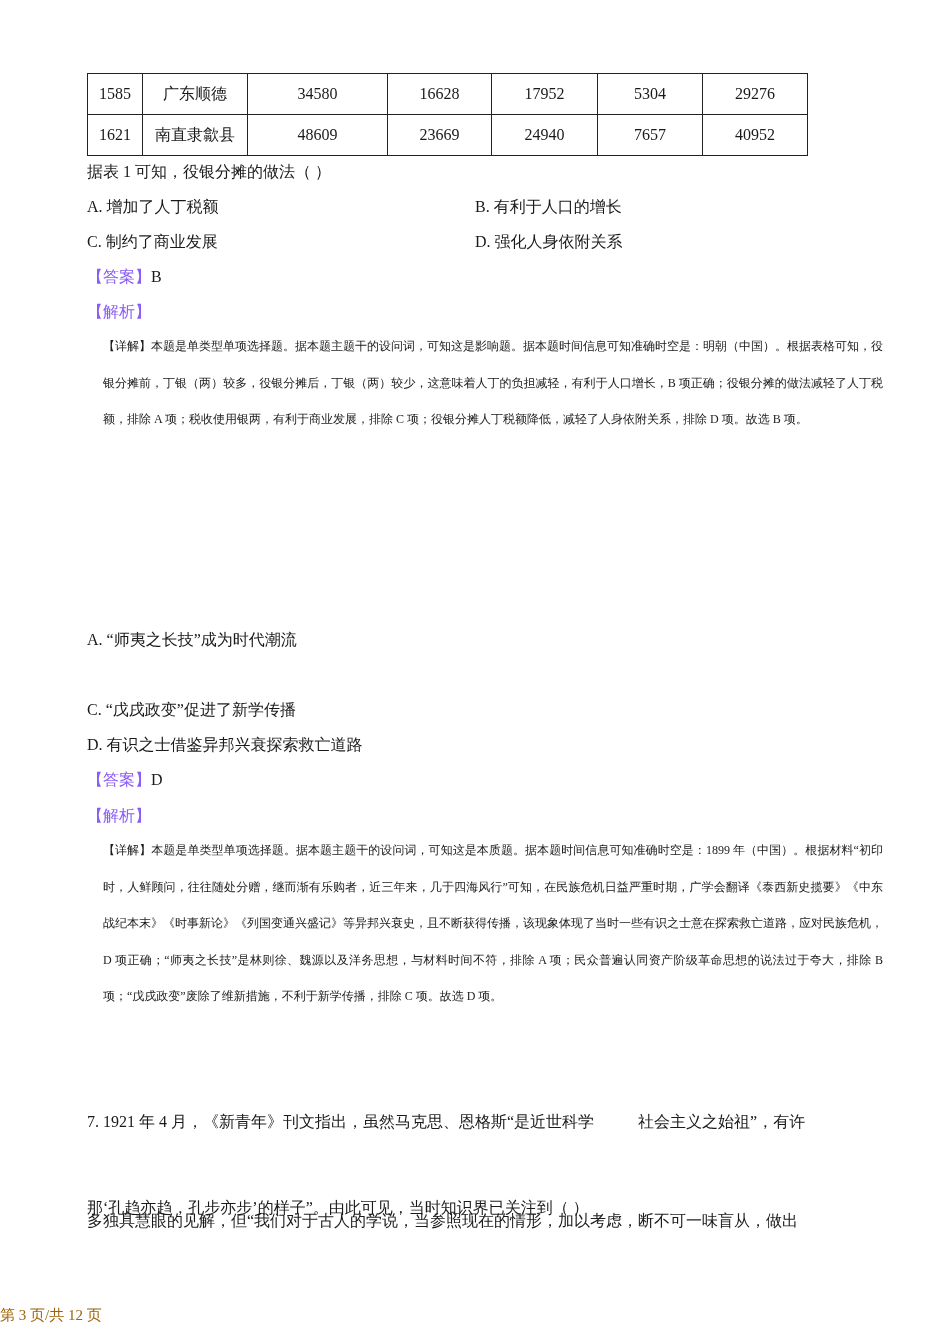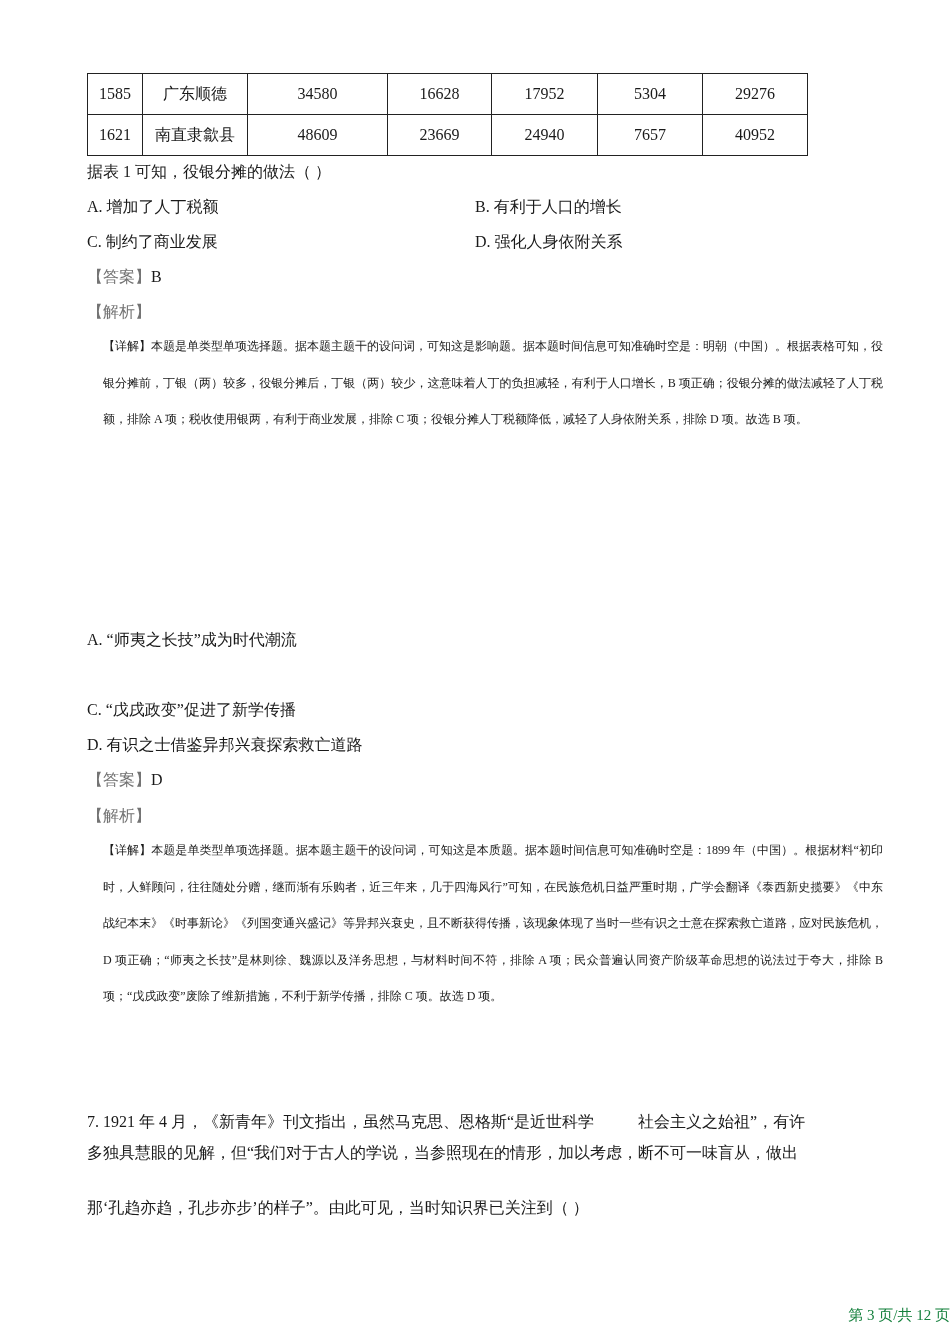--- a/index.html
+++ b/index.html
@@ -3,24 +3,24 @@
 <meta charset="utf-8">
 <style>
   html, body { margin: 0; padding: 0; background: #ffffff; }
   body { width: 950px; height: 1344px; position: relative; overflow: hidden;
          font-family: "Liberation Serif", "DejaVu Serif", serif; color: #1a1a1a; }
   .page { position: absolute; left: 0; top: 0; width: 950px; height: 1344px; }
   table.data { position: absolute; left: 87px; top: 73px; border-collapse: collapse; font-size: 16px; border-radius: 8px; }
   table.data td { border: 1.5px solid #222; height: 40px; text-align: center; padding: 0; }
   .line { position: absolute; left: 87px; font-size: 16px; white-space: nowrap; line-height: 20px; text-align: center; }
   .opt-right { left: 475px; }
-  .blue { color: #737373; }
+  .blue { color: #8b5cf6; }
   .para { position: absolute; left: 103px; width: 780px; font-size: 12px; line-height: 36.6px;
           text-align: justify; text-justify: inter-ideograph; }
-  .footer { position: absolute; left: 0; width: 950px; top: 1306px; text-align: right; font-size: 15px; color: #15803d; }
+  .footer { position: absolute; left: 0; width: 950px; top: 1306px; text-align: left; font-size: 15px; color: #a16207; }
   .gap { display: inline-block; width: 44px; }
 </style>
 </head>
 <body>
 
 <div class="page">
 
   <table class="data">
     <colgroup>
       <col style="width:55px">
@@ -73,17 +73,17 @@
     <span class="blue">【答案】</span><span>D</span>
   </div>
   <div class="line blue" style="top:806px">【解析】</div>
   <div class="para" style="top:832px">
     <span>【详解】</span><span>本题是单类型单项选择题。据本题主题干的设问词，可知这是本质题。据本题时间信息可知准确时空是：1899 年（中国）。根据材料“初印时，人鲜顾问，往往随处分赠，继而渐有乐购者，近三年来，几于四海风行”可知，在民族危机日益严重时期，广学会翻译《泰西新史揽要》《中东战纪本末》《时事新论》《列国变通兴盛记》等异邦兴衰史，且不断获得传播，该现象体现了当时一些有识之士意在探索救亡道路，应对民族危机，D 项正确；“师夷之长技”是林则徐、魏源以及洋务思想，与材料时间不符，排除 A 项；民众普遍认同资产阶级革命思想的说法过于夸大，排除 B 项；“戊戌政变”废除了维新措施，不利于新学传播，排除 C 项。故选 D 项。</span>
   </div>
 
   <div class="line" style="top:1112px">
     <span>7. 1921 年 4 月，《新青年》刊文指出，虽然马克思、恩格斯“是近世科学</span><span class="gap"></span><span>社会主义之始祖”，有许</span>
   </div>
-  <div class="line" style="top:1143px">多独具慧眼的见解，但“我们对于古人的学说，当参照现在的情形，加以考虑，断不可一味盲从，做出</div>
+  <div class="line" style="top:1211px">多独具慧眼的见解，但“我们对于古人的学说，当参照现在的情形，加以考虑，断不可一味盲从，做出</div>
   <div class="line" style="top:1198px">那‘孔趋亦趋，孔步亦步’的样子”。由此可见，当时知识界已关注到（    ）</div>
 
   <div class="footer">第 3 页/共 12 页</div>
 </div>
 
 </body></html>

